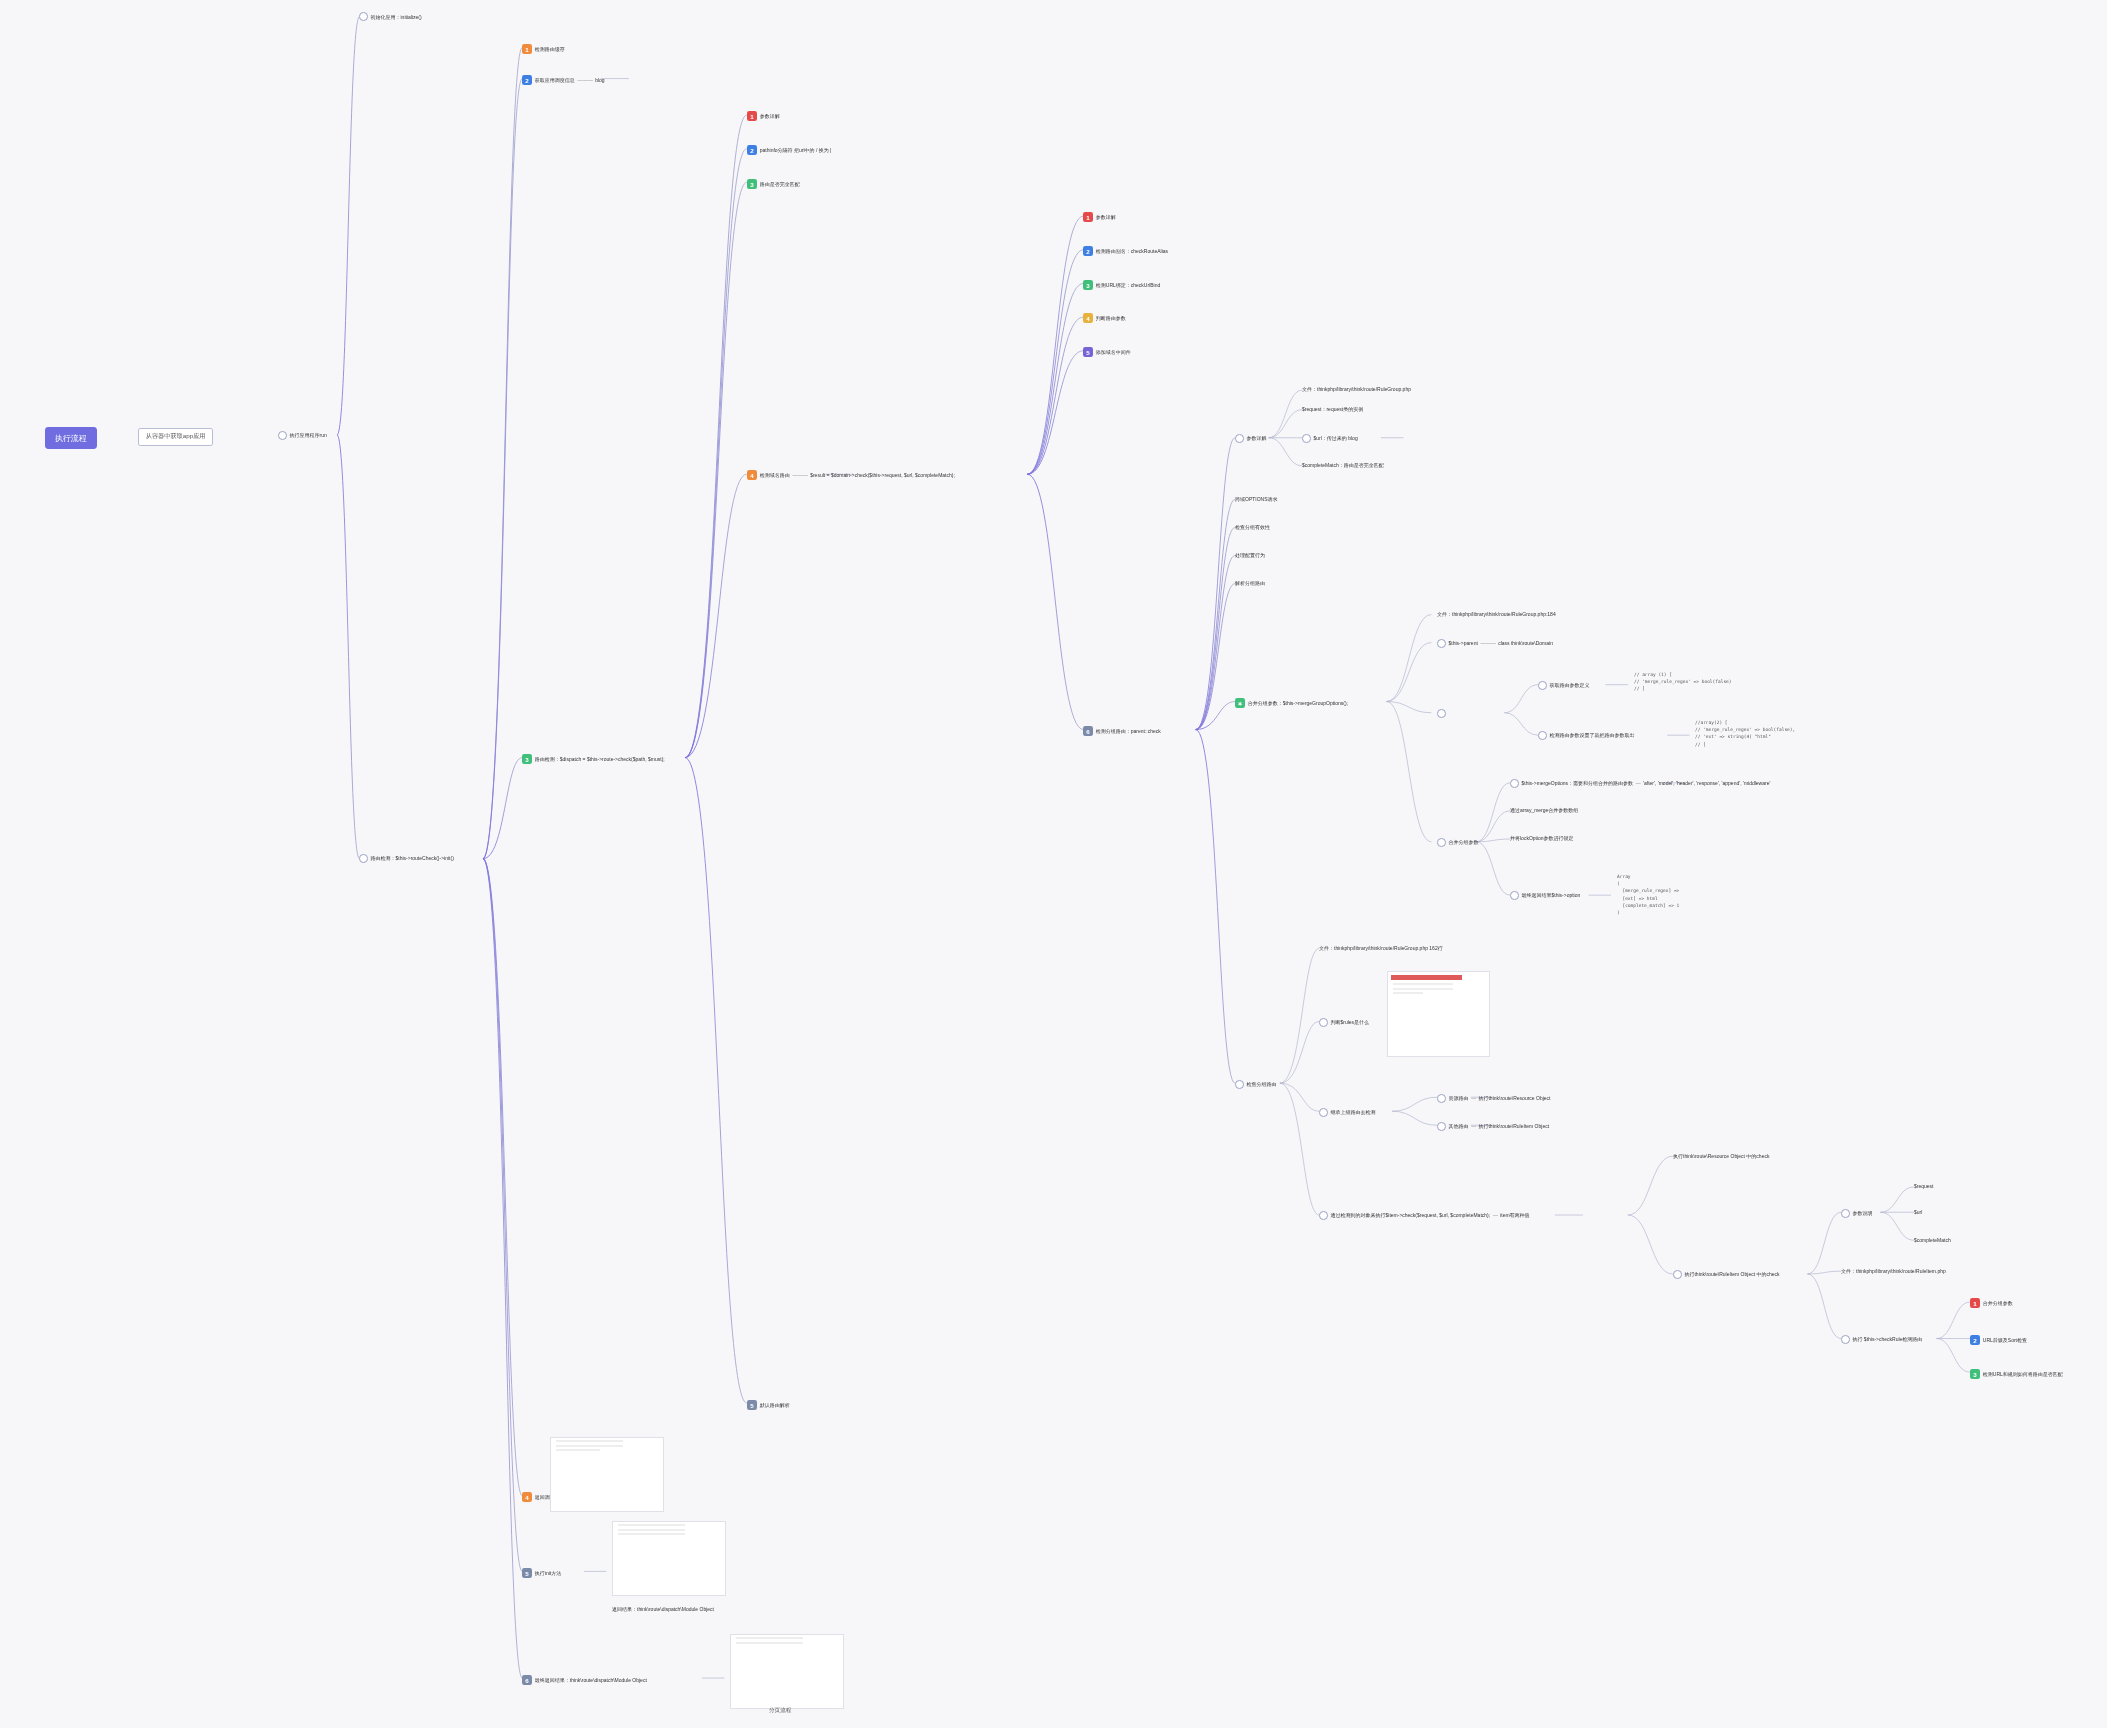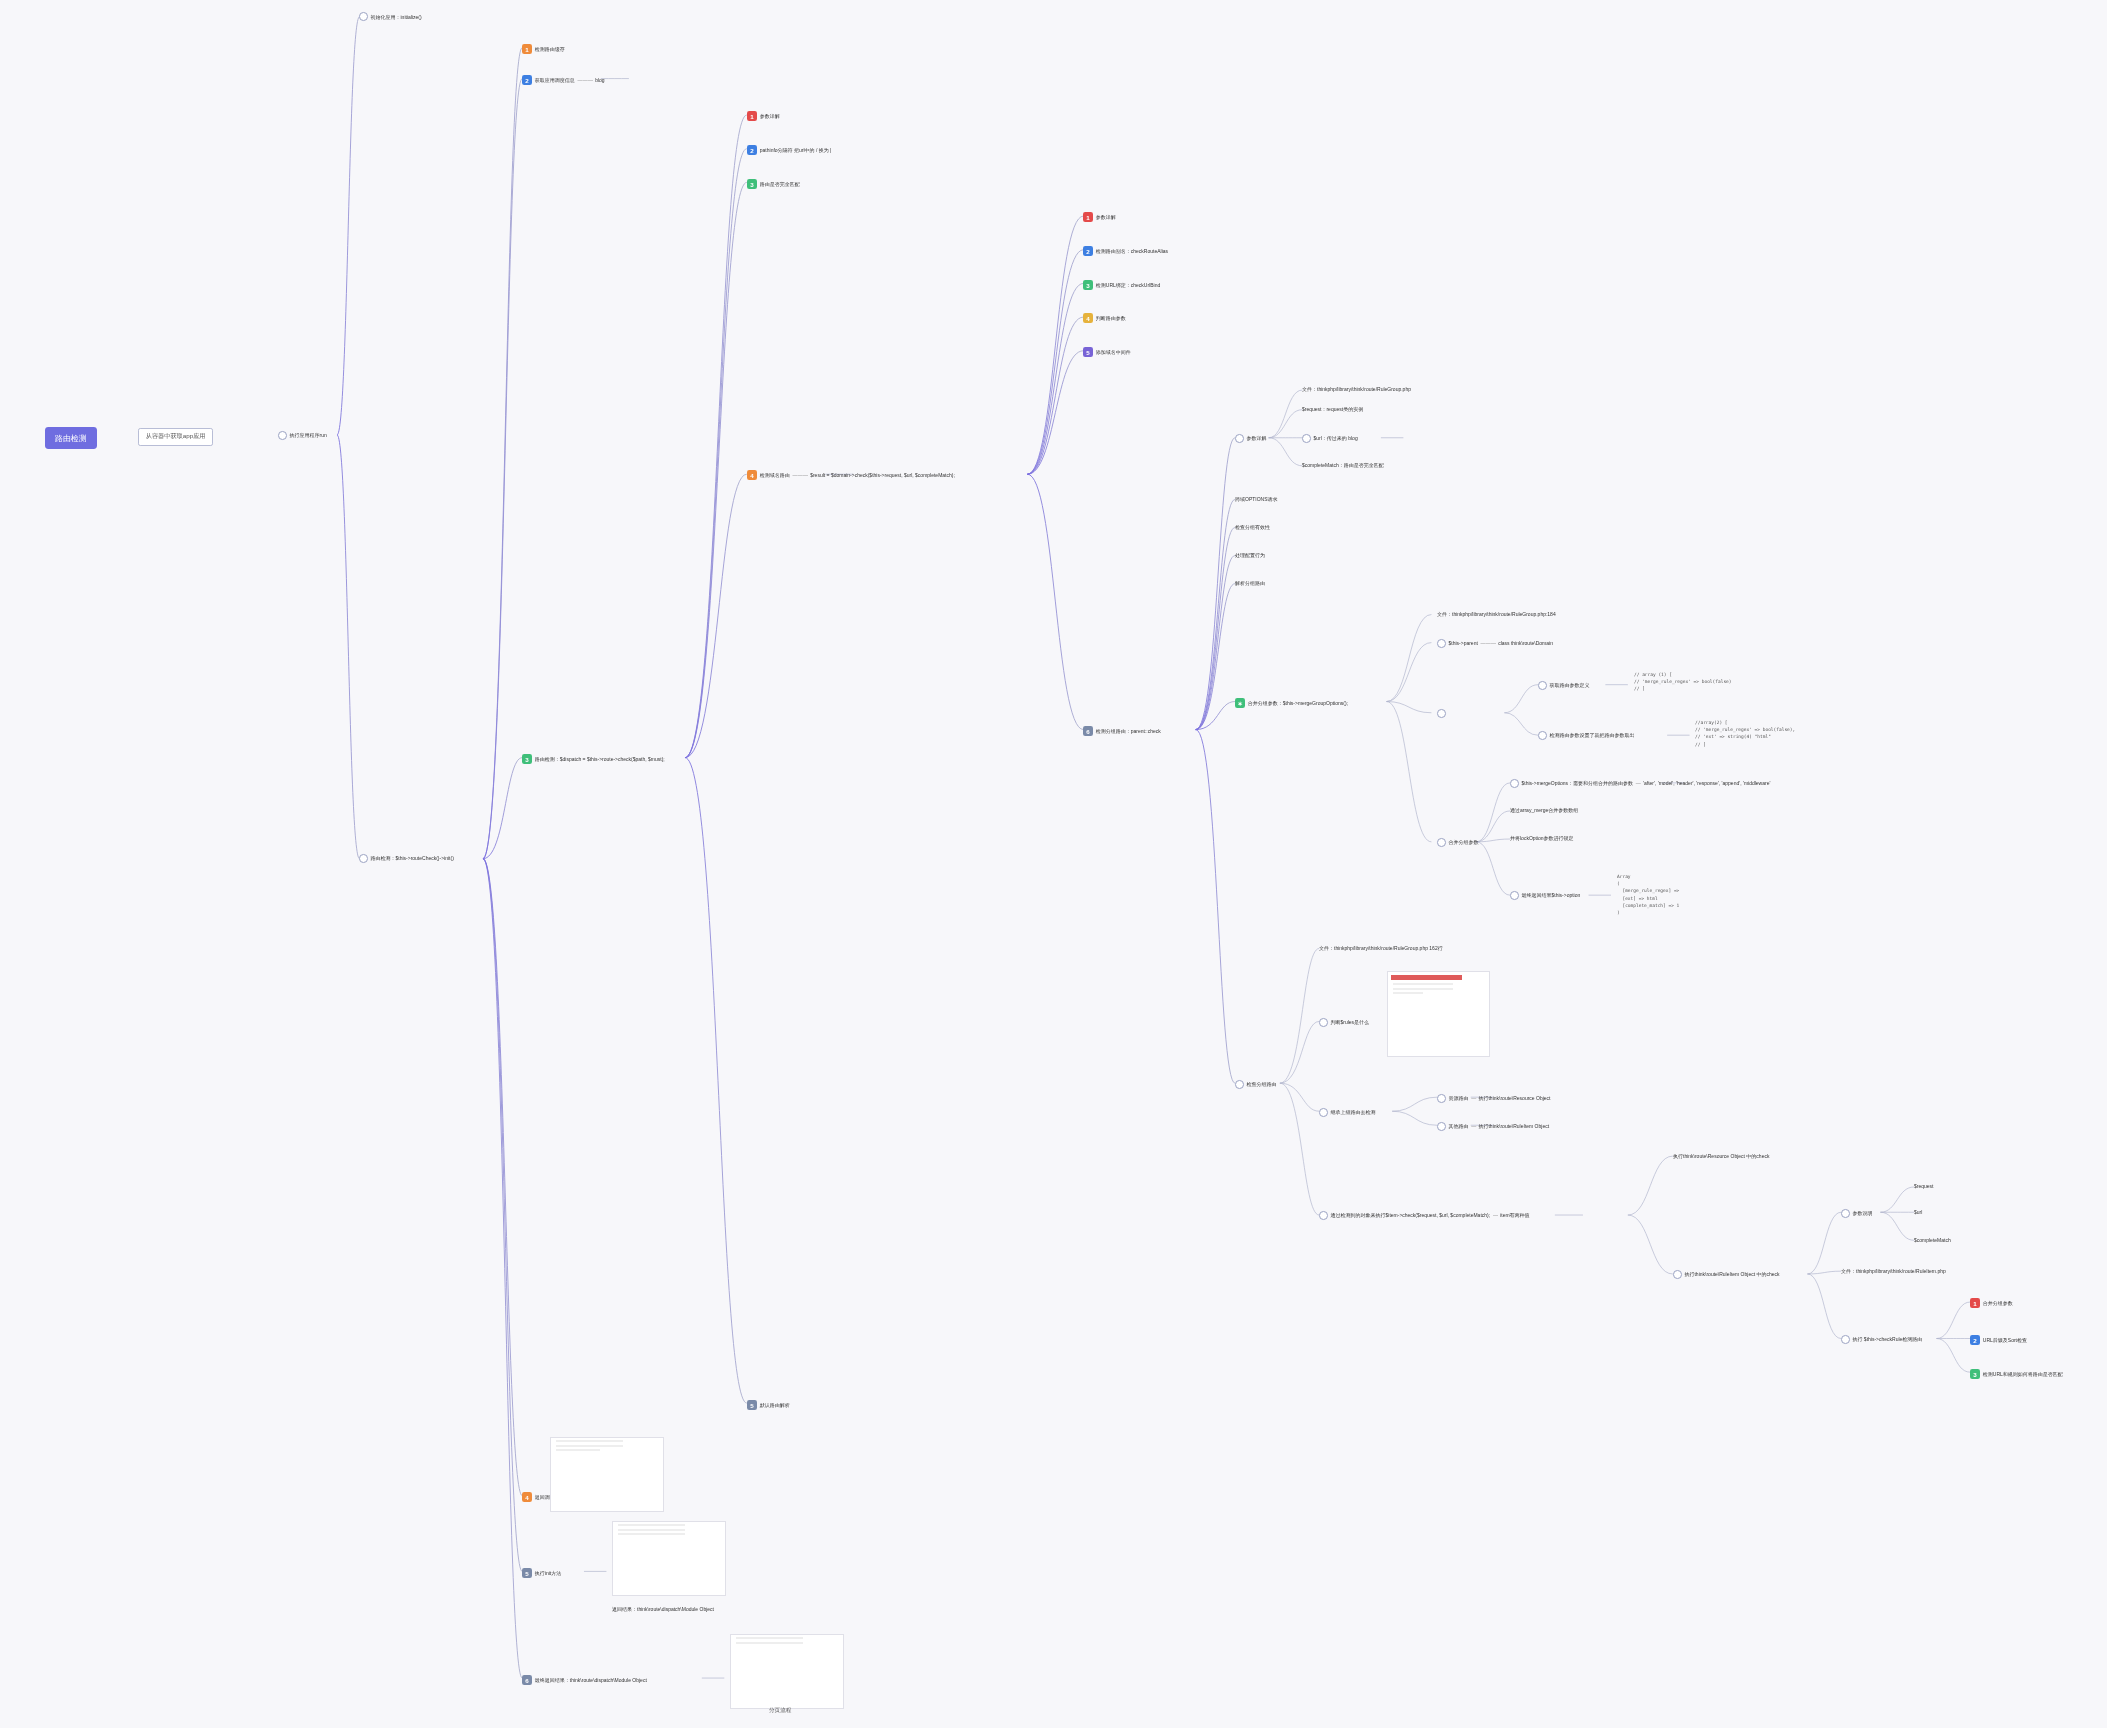--- a/index.html
+++ b/index.html
@@ -122,21 +122,21 @@
   <path d="M3450 2385 C3480 2385 3480 2320 3510 2320"></path>
   <path d="M3450 2385 C3480 2385 3480 2385 3510 2385"></path>
   <path d="M3450 2385 C3480 2385 3480 2445 3510 2445"></path>
 
   <path d="M1040 2800 H1080"></path>
 
   <path d="M1250 2990 H1290"></path>
 </svg>
 
 <div class="node" style="left:45px;top:427px">
-      <div class="root">路由检测</div>
+      <div class="root">执行流程</div>
     </div>
 <div class="node" style="left:138px;top:428px">
       <div class="outline">从容器中获取app应用</div>
     </div>
 <div class="node" style="left:278px;top:431px">
       <span class="dot"></span>
       <span class="txt">执行应用程序run</span>
     </div>
 
 <div class="node" style="left:359px;top:12.4px">

